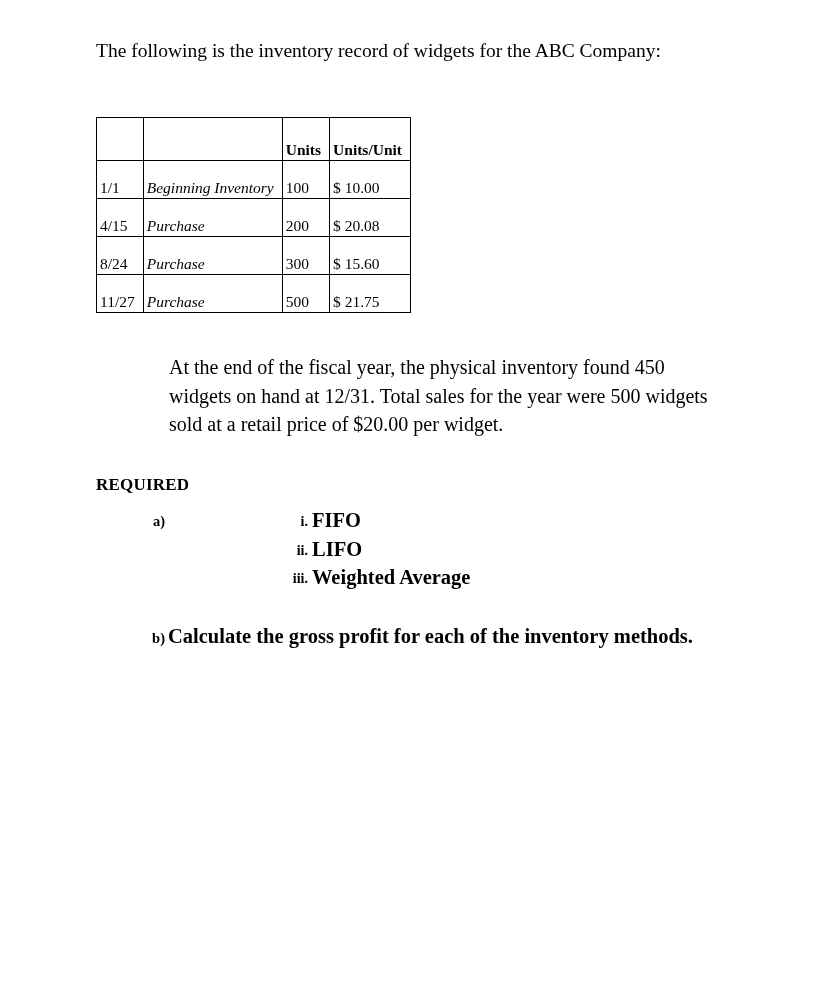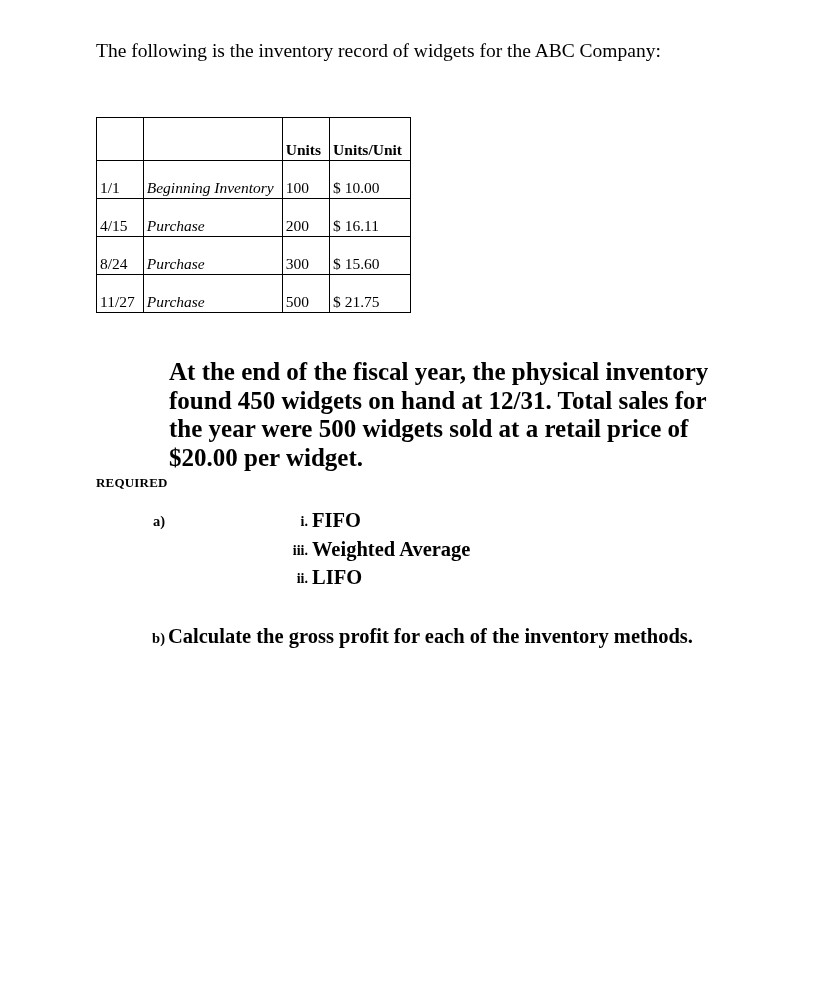--- a/index.html
+++ b/index.html
@@ -61,31 +61,30 @@
   .col-desc   { width: 139px; font-style: italic; }
   .col-units  { width: 40px; }
   .col-cost   { width: 74px; }
 
   
   .note {
     position: absolute;
     left: 169px;
     top: 333px;
     width: 562px;
-    font-size: 25px;
+    font-size: 20px;
     line-height: 28.5px;
-    font-weight: bold;
   }
 
   
   .required-heading {
     position: absolute;
     left: 96px;
     top: 475px;
-    font-size: 13px;
+    font-size: 17px;
     font-weight: bold;
     letter-spacing: 0.2px;
   }
 
   
   .list-outer {
     position: absolute;
     left: 96px;
     top: 503px;
     width: 700px;
@@ -152,21 +151,21 @@
       <tr>
         <td class="col-date">1/1</td>
         <td class="col-desc">Beginning Inventory</td>
         <td class="col-units">100</td>
         <td class="col-cost">$ 10.00</td>
       </tr>
       <tr>
         <td class="col-date">4/15</td>
         <td class="col-desc">Purchase</td>
         <td class="col-units">200</td>
-        <td class="col-cost">$ 16.11</td>
+        <td class="col-cost">$ 20.08</td>
       </tr>
       <tr>
         <td class="col-date">8/24</td>
         <td class="col-desc">Purchase</td>
         <td class="col-units">300</td>
         <td class="col-cost">$ 15.60</td>
       </tr>
       <tr>
         <td class="col-date">11/27</td>
         <td class="col-desc">Purchase</td>
@@ -184,26 +183,26 @@
 
     <div class="li-outer">
       <span class="marker">a)</span>
 
       <div class="list-inner">
         <div class="li-inner">
           <span class="marker">i.</span>
           <span>FIFO</span>
         </div>
         <div class="li-inner">
+          <span class="marker">ii.</span>
+          <span>LIFO</span>
+        </div>
+        <div class="li-inner">
           <span class="marker">iii.</span>
           <span>Weighted Average</span>
-        </div>
-        <div class="li-inner">
-          <span class="marker">ii.</span>
-          <span>LIFO</span>
         </div>
       </div>
     </div>
 
     <div class="li-outer-gap"></div>
 
     <div class="li-outer">
       <span class="marker">b)</span>
       <span>Calculate the gross profit for each of the inventory methods.</span>
     </div>

